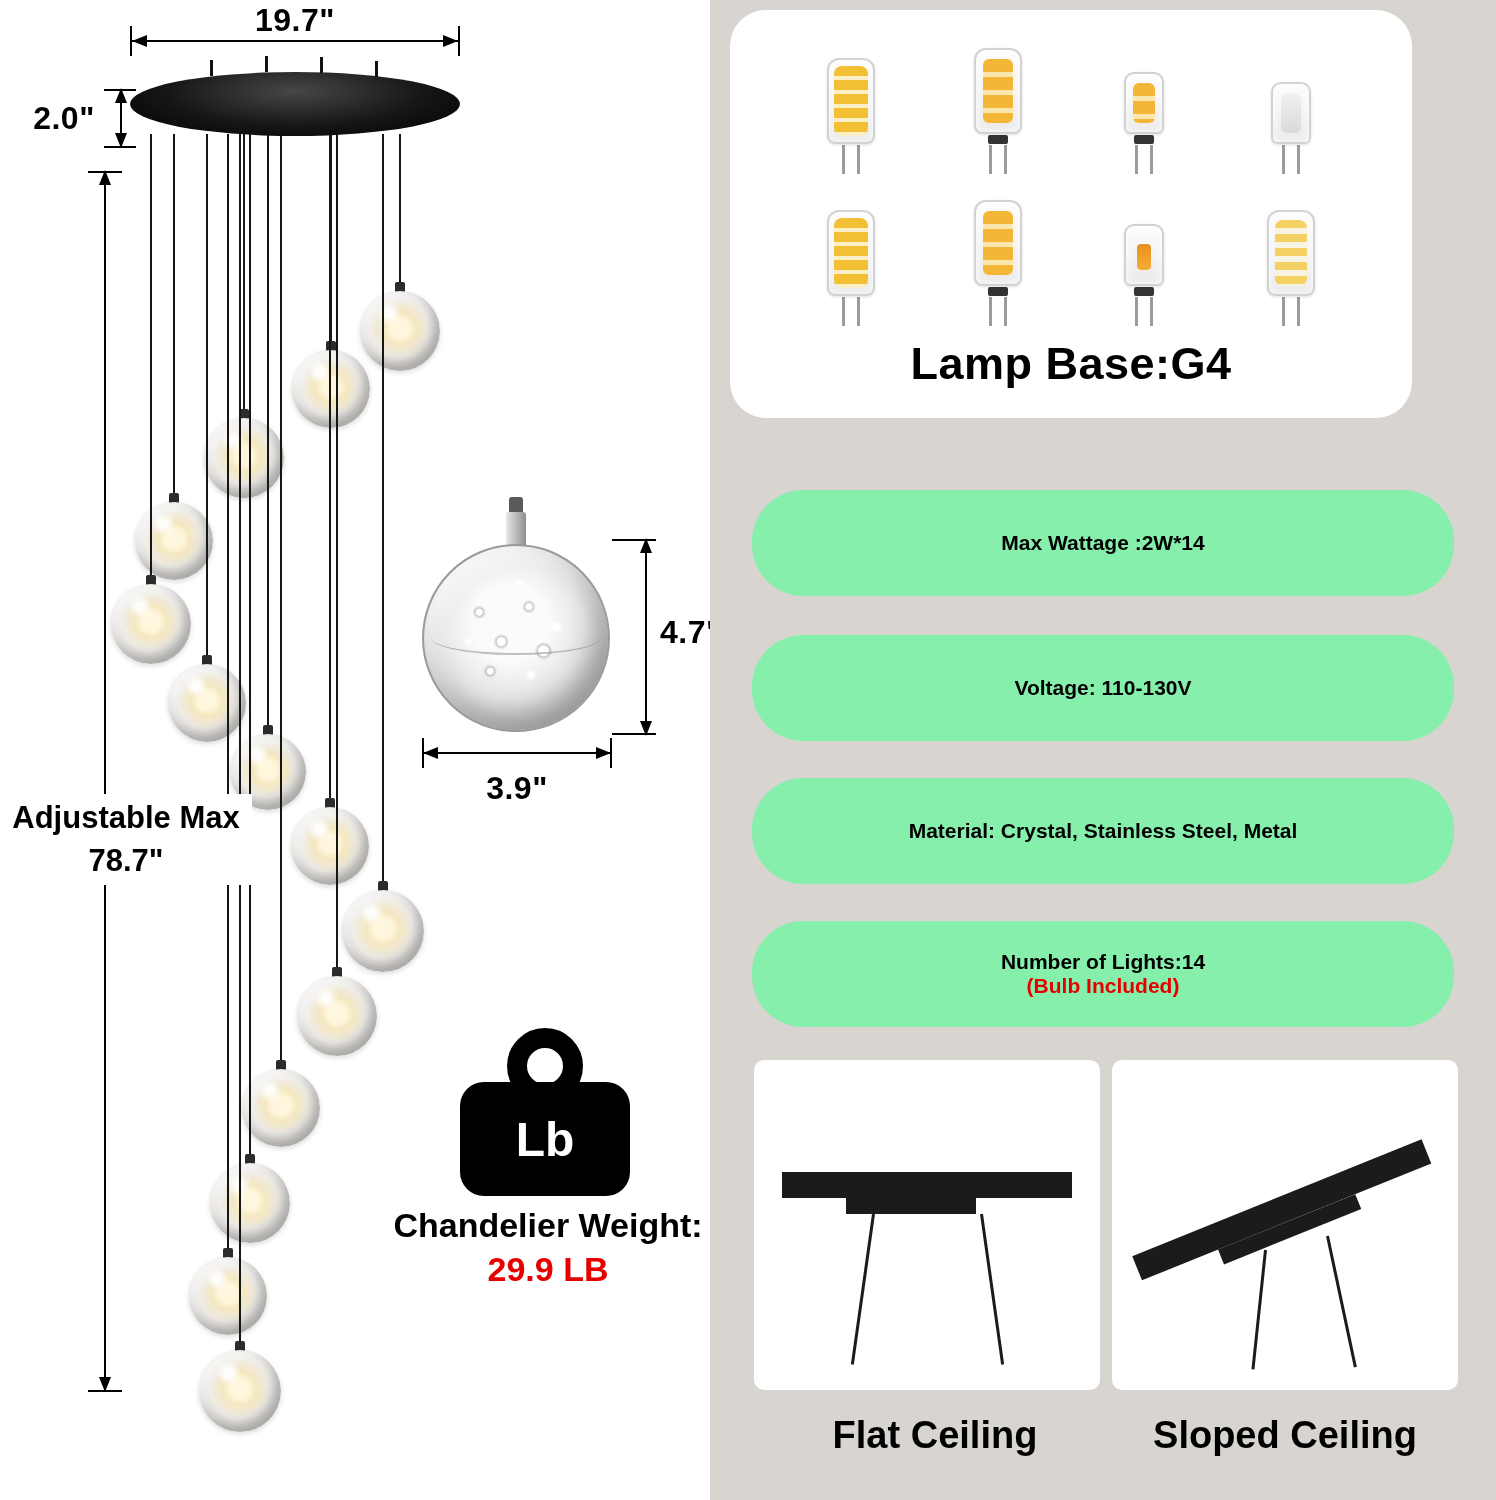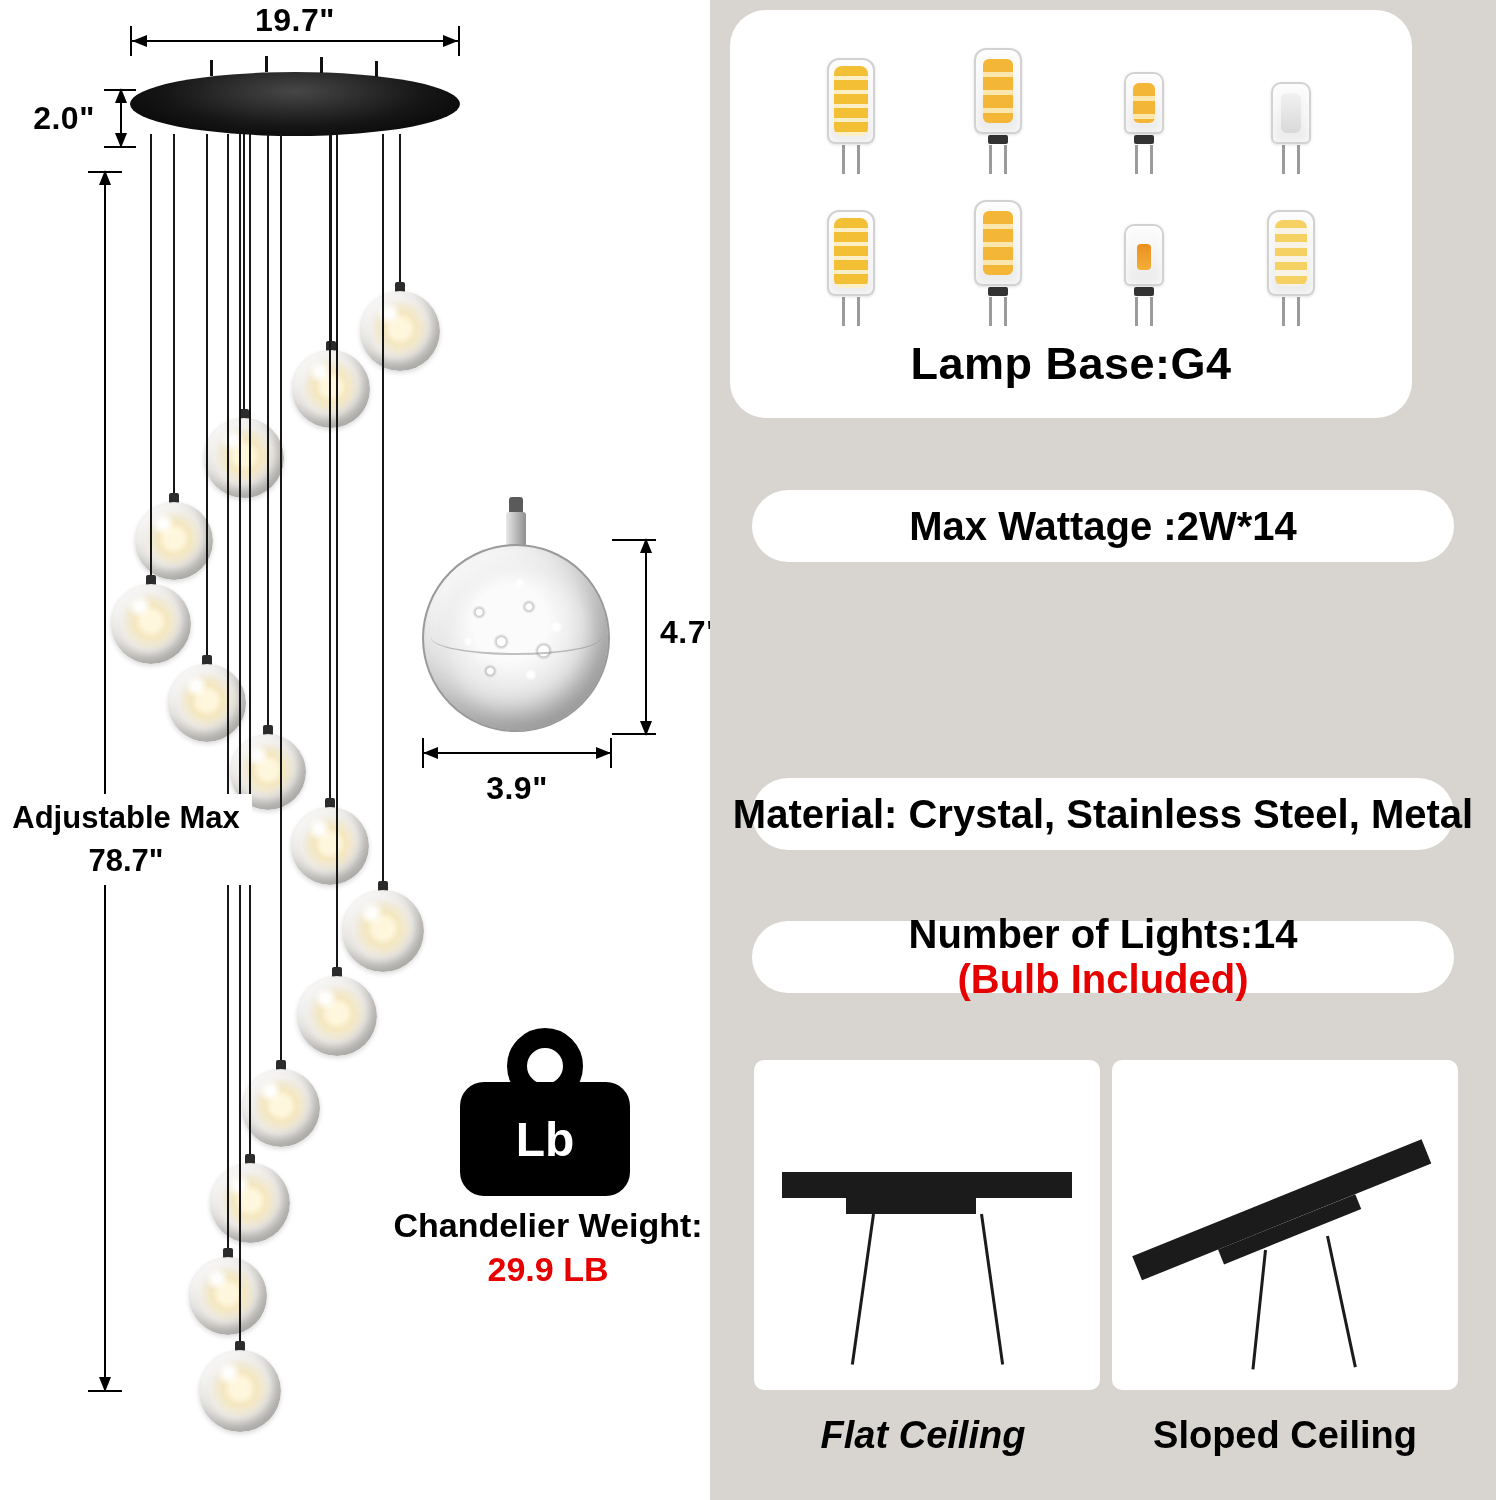--- a/index.html
+++ b/index.html
@@ -78,22 +78,22 @@
                  background:linear-gradient(180deg,#e8901f,#f5ae38); }
   .chips-dots  { left:6px; right:6px; top:8px; bottom:8px; border-radius:8px;
                  background:repeating-linear-gradient(180deg,#f5d063 0 8px, #f8f3e2 8px 14px); }
   .chips-clear { left:8px; right:8px; top:9px; bottom:9px; border-radius:6px;
                  background:linear-gradient(180deg,#f1f1f1,#d9d9d9); }
   .bulb .base { width:20px; height:9px; background:#333; border-radius:2px; margin-top:1px; }
   .pins { display:flex; gap:12px; margin-top:1px; }
   .pin { width:3px; height:29px; background:#9b9b9b; }
   .lamp-base-label { text-align:center; font-size:45px; font-weight:bold; margin-top:12px; letter-spacing:.5px; }
 
-  .pill { position:absolute; left:42px; width:702px; height:72px; background:#ffffff; border-radius:51px;
-          display:flex; align-items:center; justify-content:center; font-size:40px; font-weight:bold; white-space:nowrap; }
+  .pill { position:absolute; left:42px; width:702px; height:106px; background:#86efac; border-radius:51px;
+          display:flex; align-items:center; justify-content:center; font-size:21px; font-weight:bold; white-space:nowrap; }
 
   .ceil-card { position:absolute; top:1060px; width:346px; height:330px; background:#fff; border-radius:10px; overflow:hidden; }
   .ceil-label { position:absolute; top:1414px; width:346px; text-align:center; font-size:38px; font-weight:bold; }
   .cbar { position:absolute; background:#1b1b1b; }
   .rod  { position:absolute; width:3px; background:#1b1b1b; transform-origin:top center; }
   .slope-group { position:absolute; left:12px; top:44px; width:320px; height:212px; transform:rotate(-22deg); }
 </style>
 </head>
 <body>
 
@@ -290,20 +290,23 @@
           </div>
       </div>
 
     </div>
     <div class="lamp-base-label">Lamp Base:G4</div>
   </div>
 
   <div class="pill" style="top:490px;">
     <span>Max Wattage :2W*14</span>
   </div>
+  <div class="pill" style="top:635px;">
+    <span>Voltage: 110-130V</span>
+  </div>
   <div class="pill" style="top:778px;">
     <span>Material: Crystal, Stainless Steel, Metal</span>
   </div>
   <div class="pill" style="top:921px;flex-direction:column;">
     <span>Number of Lights:14</span>
       <span class="red" style="color: rgb(230, 0, 0);">(Bulb Included)</span>
   </div>
 
   <div class="ceil-card" style="left:44px;">
     <div class="cbar" style="left:28px; top:112px; width:290px; height:26px;"></div>
@@ -314,15 +317,15 @@
 
   <div class="ceil-card" style="left:402px;">
     <div class="slope-group">
       <div class="cbar" style="left:2px; top:92px; width:312px; height:26px;"></div>
       <div class="cbar" style="left:84px; top:118px; width:148px; height:16px;"></div>
     </div>
     <div class="rod" style="left:152px; top:190px; height:120px; transform:rotate(6deg);"></div>
     <div class="rod" style="left:214px; top:176px; height:134px; transform:rotate(-12deg);"></div>
   </div>
 
-  <div class="ceil-label" style="left:40px;font-style:italic;">Flat Ceiling</div>
+  <div class="ceil-label" style="left:52px;">Flat Ceiling</div>
   <div class="ceil-label" style="left:402px;">Sloped Ceiling</div>
 </div>
 
 </body></html>

